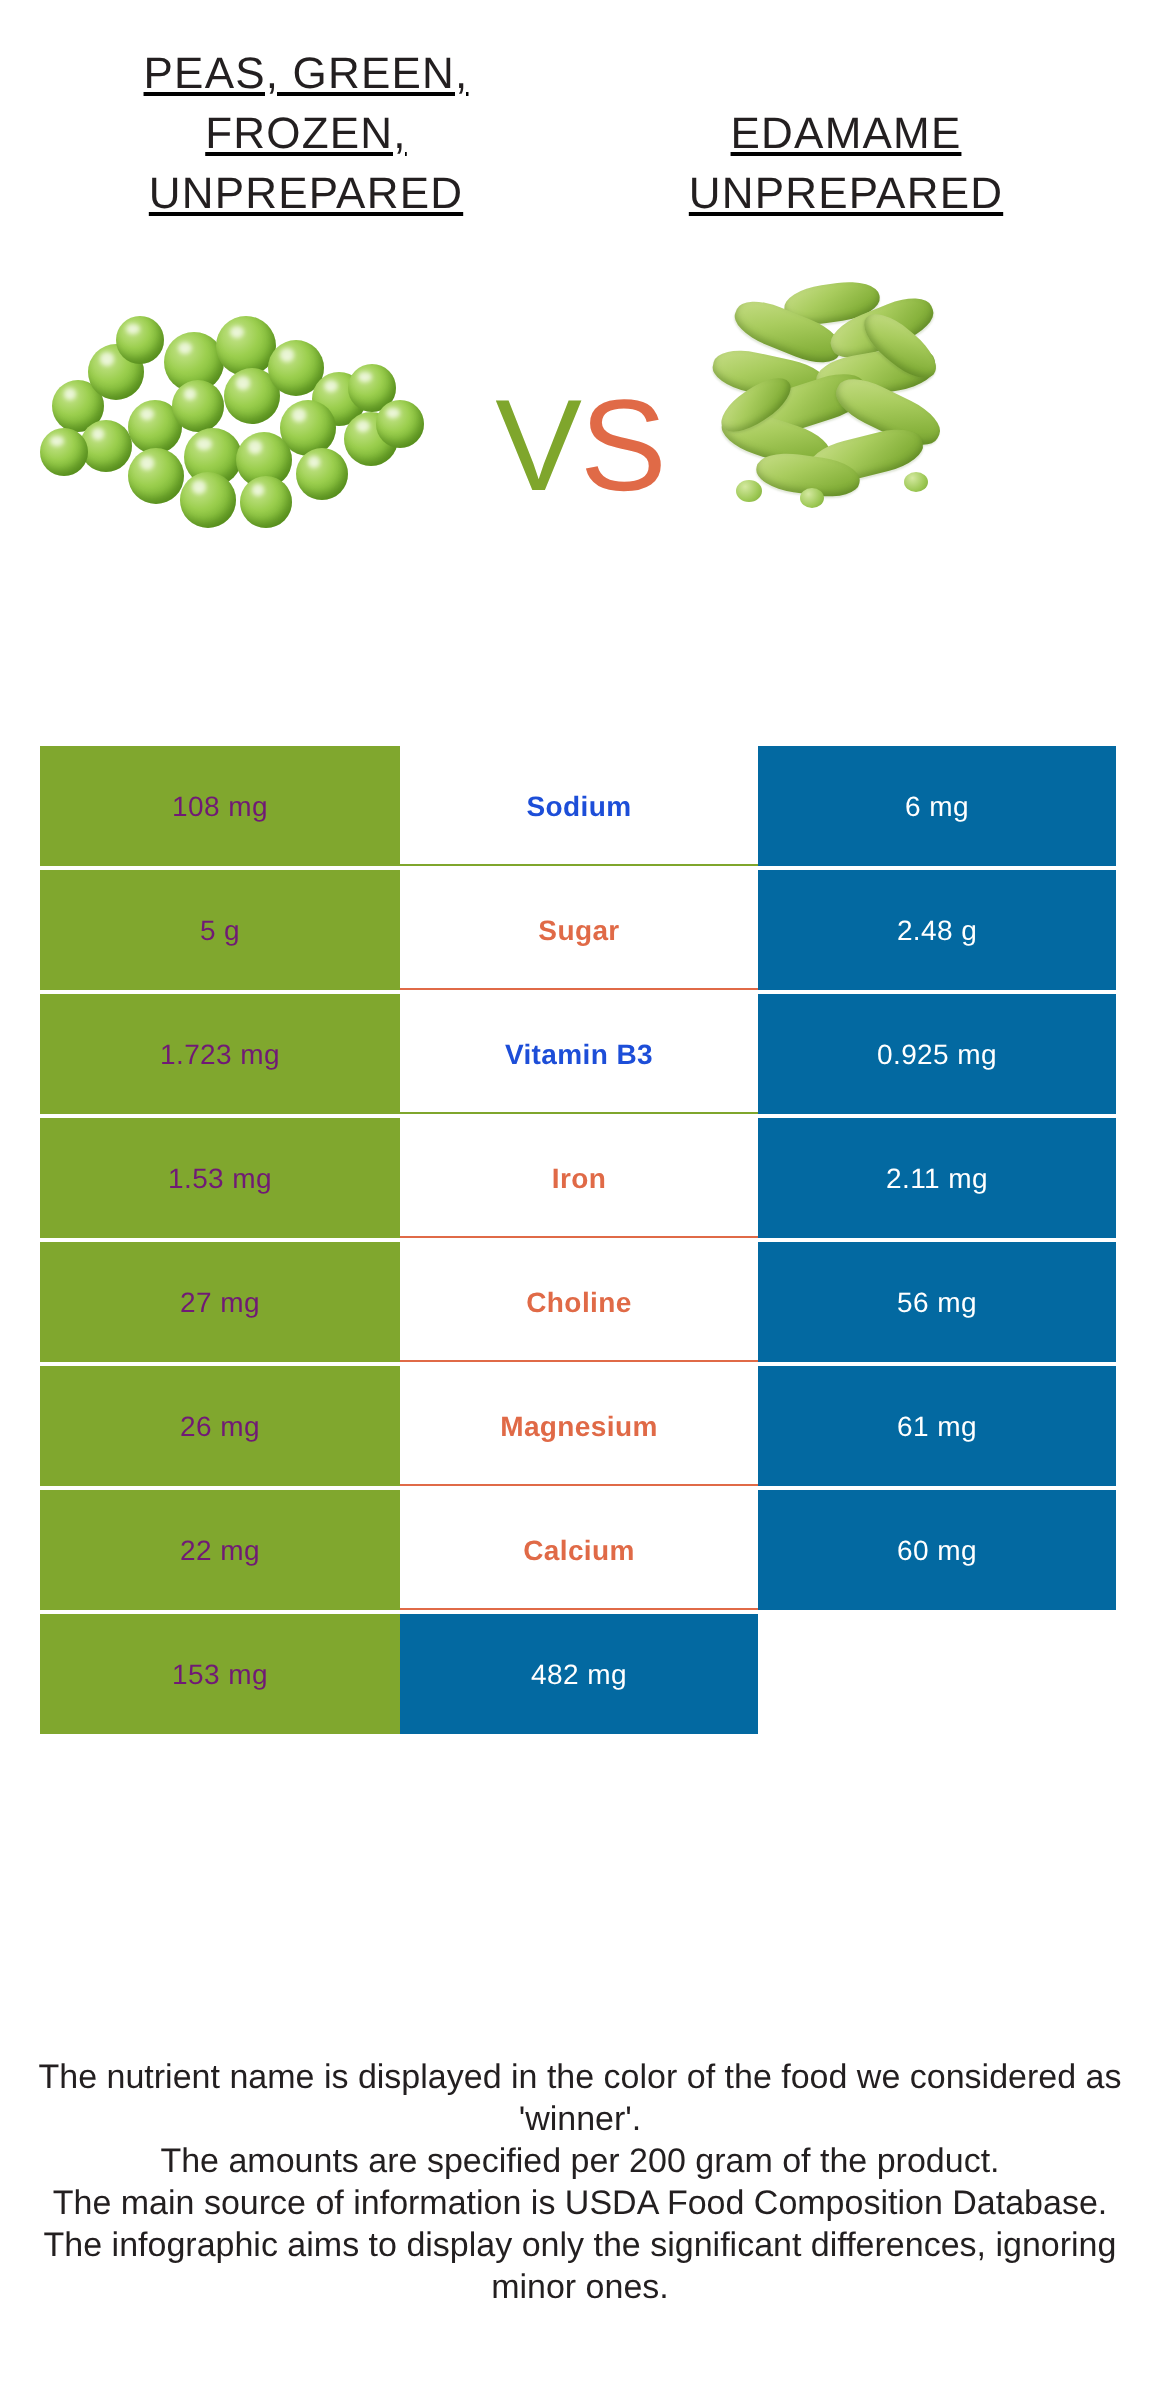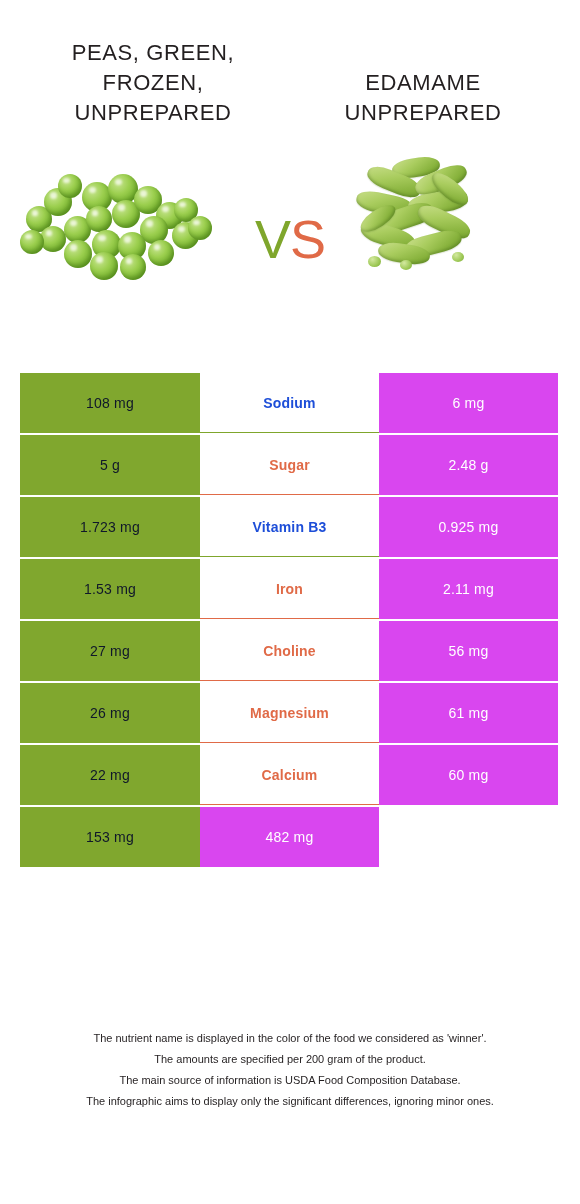--- a/index.html
+++ b/index.html
@@ -6,21 +6,21 @@
   body{
     width:580px;height:1204px;background:#ffffff;
     font-family:"Liberation Sans", sans-serif;
     -webkit-font-smoothing:antialiased;
     overflow:hidden;position:relative;
   }
   .page{width:580px;height:1204px;position:relative;}
 
   
   .titles{
-    display:flex;width:568px;padding-top:38px;box-sizing:border-box;
+    display:flex;width:568px;padding-top:22px;box-sizing:border-box;text-decoration:underline;
   }
   .title{
     flex:1;text-align:center;
     font-size:22px;line-height:30px;
     letter-spacing:0.6px;
     font-weight:300;
     color:#231f20;
     text-transform:uppercase;
     padding:0 14px;box-sizing:border-box;
   }
@@ -29,21 +29,21 @@
 
   
   .hero{
     position:relative;width:580px;height:170px;margin-top:24px;
     display:flex;align-items:center;justify-content:space-between;
   }
   .hero-cell{width:232px;height:170px;position:relative;}
   .hero-cell.left{margin-left:20px;}
   .hero-cell.right{margin-right:20px;}
   .vs{
-    width:116px;text-align:center;font-size:54px;font-weight:400;
+    width:116px;text-align:center;font-size:65px;font-weight:400;
     letter-spacing:-1px;line-height:54px;
     font-family:"Liberation Sans", sans-serif;
     position:relative;top:2px;
   }
   .vs .v{color:#7FA62C;}
   .vs .s{color:#E06A47;}
 
   
   .peas{position:absolute;left:0;top:8px;width:200px;height:120px;}
   .peas i{
@@ -72,34 +72,34 @@
   
   .table{
     position:absolute;left:20px;top:373px;width:538px;
   }
   .row{display:flex;height:60px;margin-bottom:2px;}
   .cell{
     display:flex;align-items:center;justify-content:center;
     font-size:14px;letter-spacing:.2px;
     box-sizing:border-box;
   }
-  .cell.left{width:180px;background:#80A72E;color:#0f172a;}
+  .cell.left{width:180px;background:#80A72E;color:#701a75;}
   .cell.mid{
     width:179px;background:#ffffff;color:#E06A47;font-weight:bold;font-size:14px;
     border-bottom:1px solid #E06A47;
   }
   .cell.mid.win-green{color:#1d4ed8;border-bottom:1px solid #7FA62C;}
   .row:first-child .cell.mid{border-top:0;}
-  .cell.right{width:179px;background:#d946ef;color:#ffffff;}
+  .cell.right{width:179px;background:#0369a1;color:#ffffff;}
 
   
   .notes{
     position:absolute;left:0;top:1028px;width:580px;
     text-align:center;color:#231f20;
-    font-size:11px;line-height:21px;
+    font-size:17px;line-height:21px;
     padding:0 16px;box-sizing:border-box;
   }
   .notes p{margin:0;}
 </style>
 </head>
 <body>
 
 <div class="page">
 
   <div class="titles">

